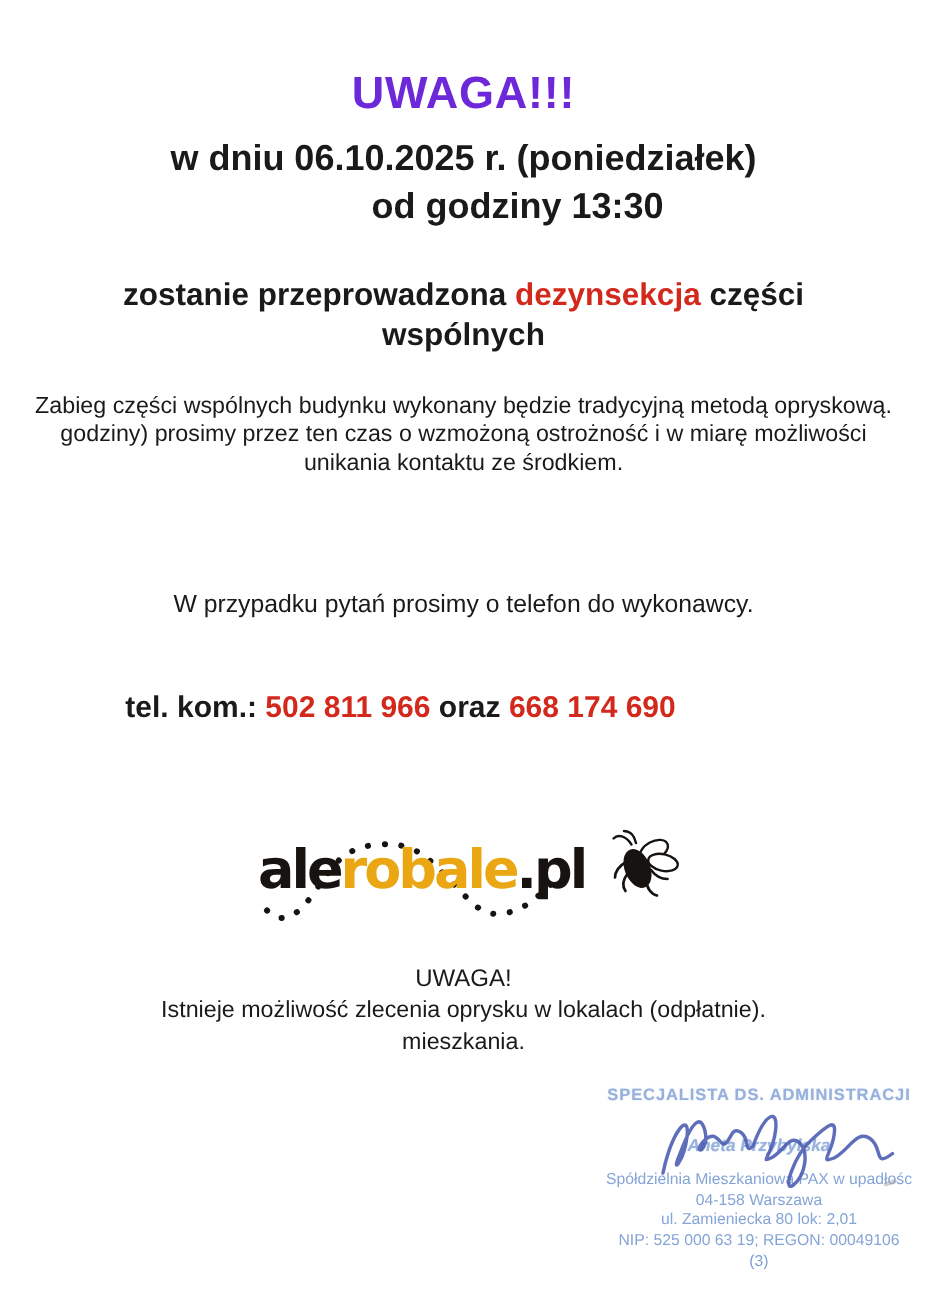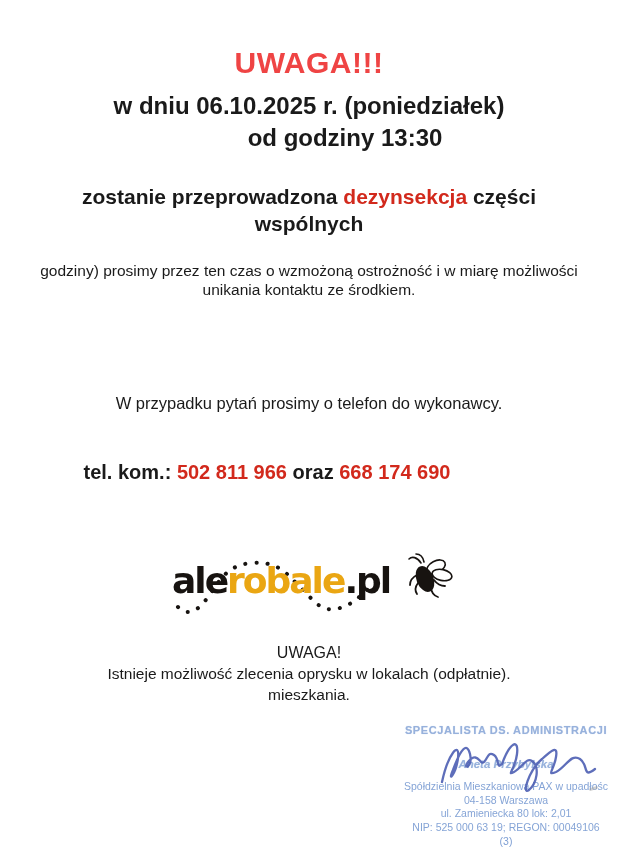--- a/index.html
+++ b/index.html
@@ -3,21 +3,21 @@
 <meta charset="utf-8">
 <style>
   html,body{margin:0;padding:0;background:#fff;}
   .page{
     position:relative;width:618px;height:861px;background:#ffffff;
     overflow:hidden;font-family:"Liberation Sans",sans-serif;color:#1a1a1a;
   }
   .center{text-align:center;}
   .title{
     position:absolute;top:46px;left:0;width:618px;
-    font-size:30px;font-weight:bold;color:#ef4444;letter-spacing:.5px;
+    font-size:30px;font-weight:bold;color:#6d28d9;letter-spacing:.5px;
   }
   .date-line1{position:absolute;top:92px;left:0;width:618px;font-size:24px;font-weight:bold;}
   .date-line2{position:absolute;top:124px;left:0;width:618px;font-size:24px;font-weight:bold;margin-left:36px;}
   .subheading{
     position:absolute;top:183px;left:49px;width:520px;
     font-size:21px;font-weight:bold;line-height:27px;
   }
   .red{color:#d2291c;}
   .paragraph{
     position:absolute;top:261px;left:14px;width:590px;
@@ -69,20 +69,21 @@
 <div class="page">
 
   <div class="title center">UWAGA!!!</div>
 
   <div class="date-line1 center">w dniu 06.10.2025 r. (poniedziałek)</div>
   <div class="date-line2 center">od godziny 13:30</div>
 
   <div class="subheading center"><span>zostanie przeprowadzona </span><span class="red">dezynsekcja</span><span> części wspólnych</span></div>
 
   <div class="paragraph center">
+    <div>Zabieg części wspólnych budynku wykonany będzie tradycyjną metodą opryskową.</div>
     <div>godziny) prosimy przez ten czas o wzmożoną ostrożność i w miarę możliwości</div>
     <div>unikania kontaktu ze środkiem.</div>
   </div>
 
   <div class="question center">W przypadku pytań prosimy o telefon do wykonawcy.</div>
 
   <div class="phone-line center"><span>tel. kom.: </span><span class="red">502 811 966</span><span> oraz </span><span class="red">668 174 690</span></div>
 
   <div class="logo">
     <svg class="logo-trail" width="290" height="78" viewBox="0 0 290 78">

